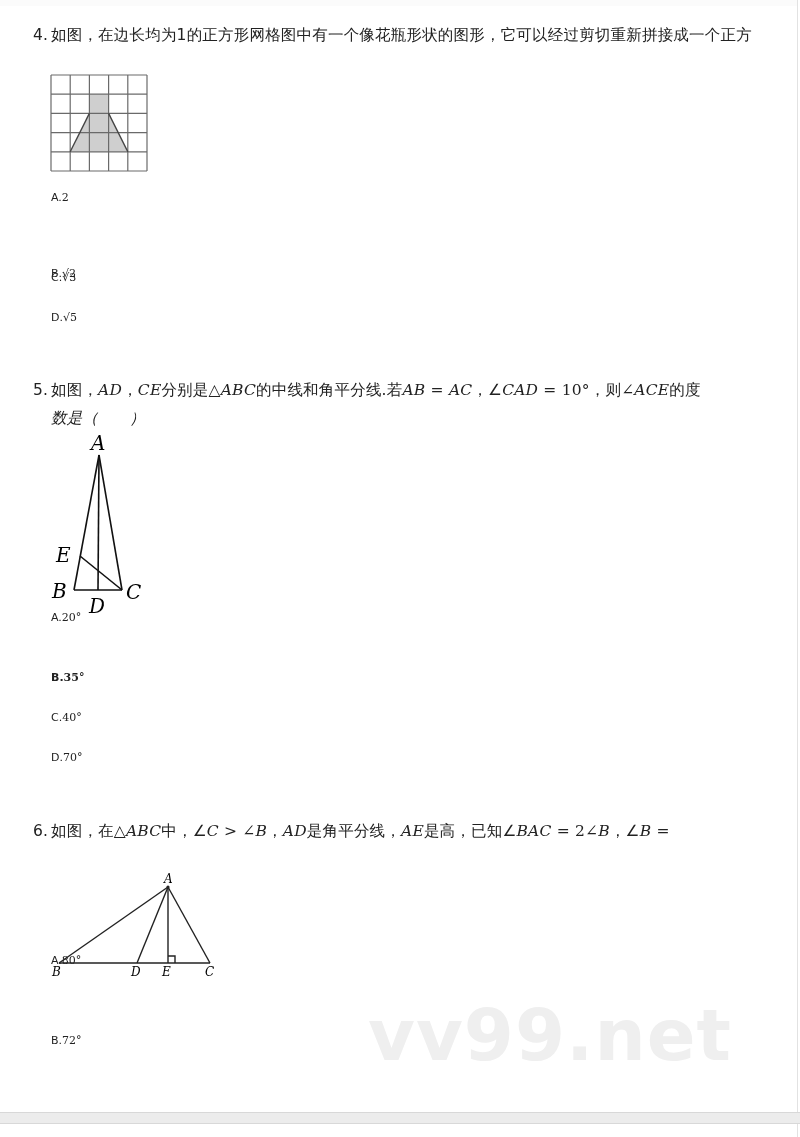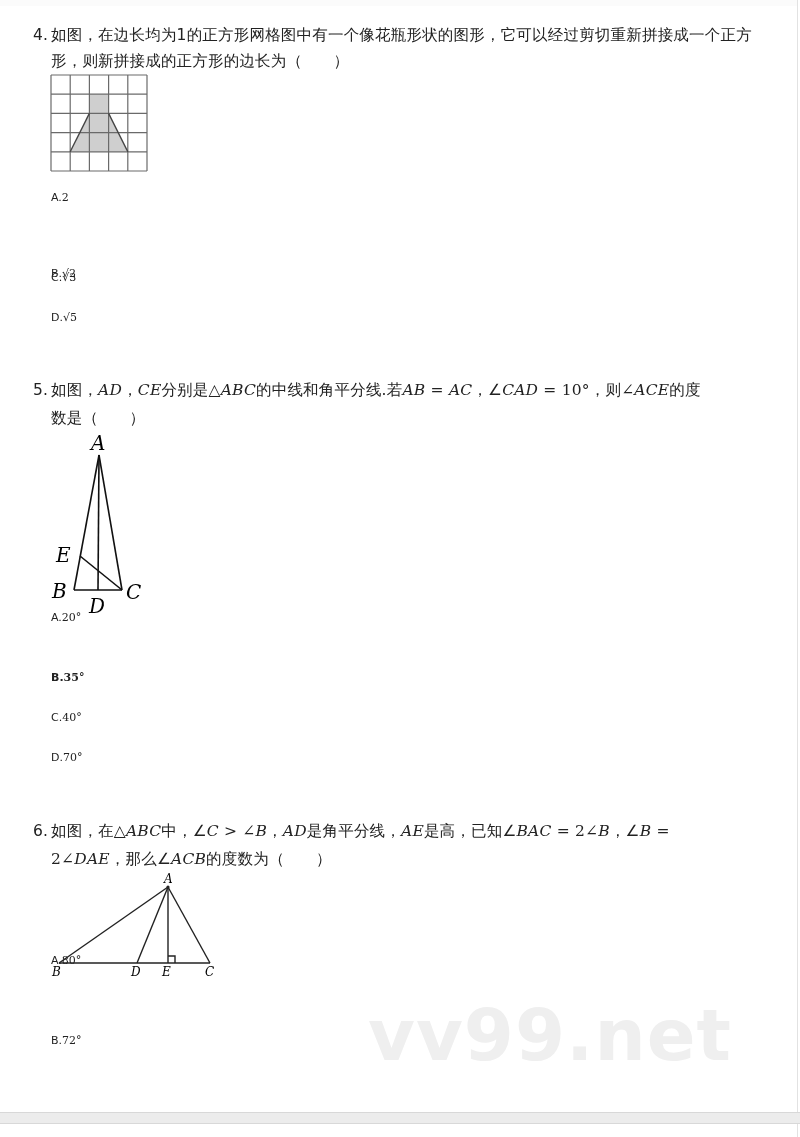--- a/index.html
+++ b/index.html
@@ -95,23 +95,20 @@
   }
 </style>
 </head>
 <body>
 
 <div class="page">
   <div class="page-top-strip"></div>
 
   <div class="qline" style="left:33px; top:25px;">
     <span class="qnum">4.</span><span>如图，在边长均为1的正方形网格图中有一个像花瓶形状的图形，它可以经过剪切重新拼接成一个正方</span>
-  </div>
-  <div class="qline" style="left:51px; top:51px;">
-    <span>形，则新拼接成的正方形的边长为（　　）</span>
   </div>
 
   <svg class="figure" style="left:50px; top:74px;" width="100" height="100" viewBox="0 0 100 100">
 
     <polygon points="39.6,20.2 58.8,20.2 58.8,39.4 77.8,77.8 20.4,77.8 39.6,39.4" fill="#cfcfcf" stroke="none"></polygon>
     <g stroke="#6a6a6a" stroke-width="1.2" fill="none">
       <line x1="1" y1="1" x2="1" y2="97"></line>
       <line x1="20.2" y1="1" x2="20.2" y2="97"></line>
       <line x1="39.4" y1="1" x2="39.4" y2="97"></line>
       <line x1="58.6" y1="1" x2="58.6" y2="97"></line>
@@ -139,21 +136,21 @@
   <div class="option" style="top:268px;">
     <span>C.</span><span class="val">√3</span>
   </div>
   <div class="option" style="top:308px;">
     <span>D.</span><span class="val">√5</span>
   </div>
 
   <div class="qline" style="left:33px; top:380px;">
     <span class="qnum">5.</span><span>如图，</span><span class="math">AD</span><span>，</span><span class="math">CE</span><span>分别是△</span><span class="math">ABC</span><span>的中线和角平分线.若</span><span class="math">AB</span><span class="mathup"> = </span><span class="math">AC</span><span>，∠</span><span class="math">CAD</span><span class="mathup"> = 10°，则∠</span><span class="math">ACE</span><span>的度</span>
   </div>
-  <div class="qline" style="left:51px; top:408px;">
+  <div class="qline" style="left:51px; top:408px;font-style:italic;">
     <span>数是（　　）</span>
   </div>
 
   <svg class="figure" style="left:45px; top:430px;" width="110" height="190" viewBox="0 0 110 190">
     <g stroke="#111" stroke-width="1.6" fill="none">
       <line x1="54" y1="25" x2="29" y2="160"></line>
       <line x1="54" y1="25" x2="77" y2="160"></line>
       <line x1="29" y1="160" x2="77" y2="160"></line>
       <line x1="54" y1="25" x2="53" y2="160"></line>
       <line x1="35" y1="126" x2="77" y2="160"></line>
@@ -173,23 +170,20 @@
   </div>
   <div class="option" style="top:708px;">
     <span>C.</span><span class="val">40°</span>
   </div>
   <div class="option" style="top:748px;">
     <span>D.</span><span class="val">70°</span>
   </div>
 
   <div class="qline" style="left:33px; top:821px;">
     <span class="qnum">6.</span><span>如图，在△</span><span class="math">ABC</span><span>中，∠</span><span class="math">C</span><span class="mathup"> &gt; ∠</span><span class="math">B</span><span>，</span><span class="math">AD</span><span>是角平分线，</span><span class="math">AE</span><span>是高，已知∠</span><span class="math">BAC</span><span class="mathup"> = 2∠</span><span class="math">B</span><span>，∠</span><span class="math">B</span><span class="mathup"> =</span>
-  </div>
-  <div class="qline" style="left:51px; top:849px;">
-    <span class="mathup">2∠</span><span class="math">DAE</span><span>，那么∠</span><span class="math">ACB</span><span>的度数为（　　）</span>
   </div>
 
   <svg class="figure" style="left:45px; top:870px;" width="180" height="112" viewBox="0 0 180 112">
     <g stroke="#222" stroke-width="1.4" fill="none">
       <line x1="123" y1="17" x2="14" y2="93"></line>
       <line x1="123" y1="17" x2="165" y2="93"></line>
       <line x1="14" y1="93" x2="165" y2="93"></line>
       <line x1="123" y1="17" x2="92" y2="93"></line>
       <line x1="123" y1="17" x2="123" y2="93"></line>
       <polyline points="123,86 130,86 130,93"></polyline>

